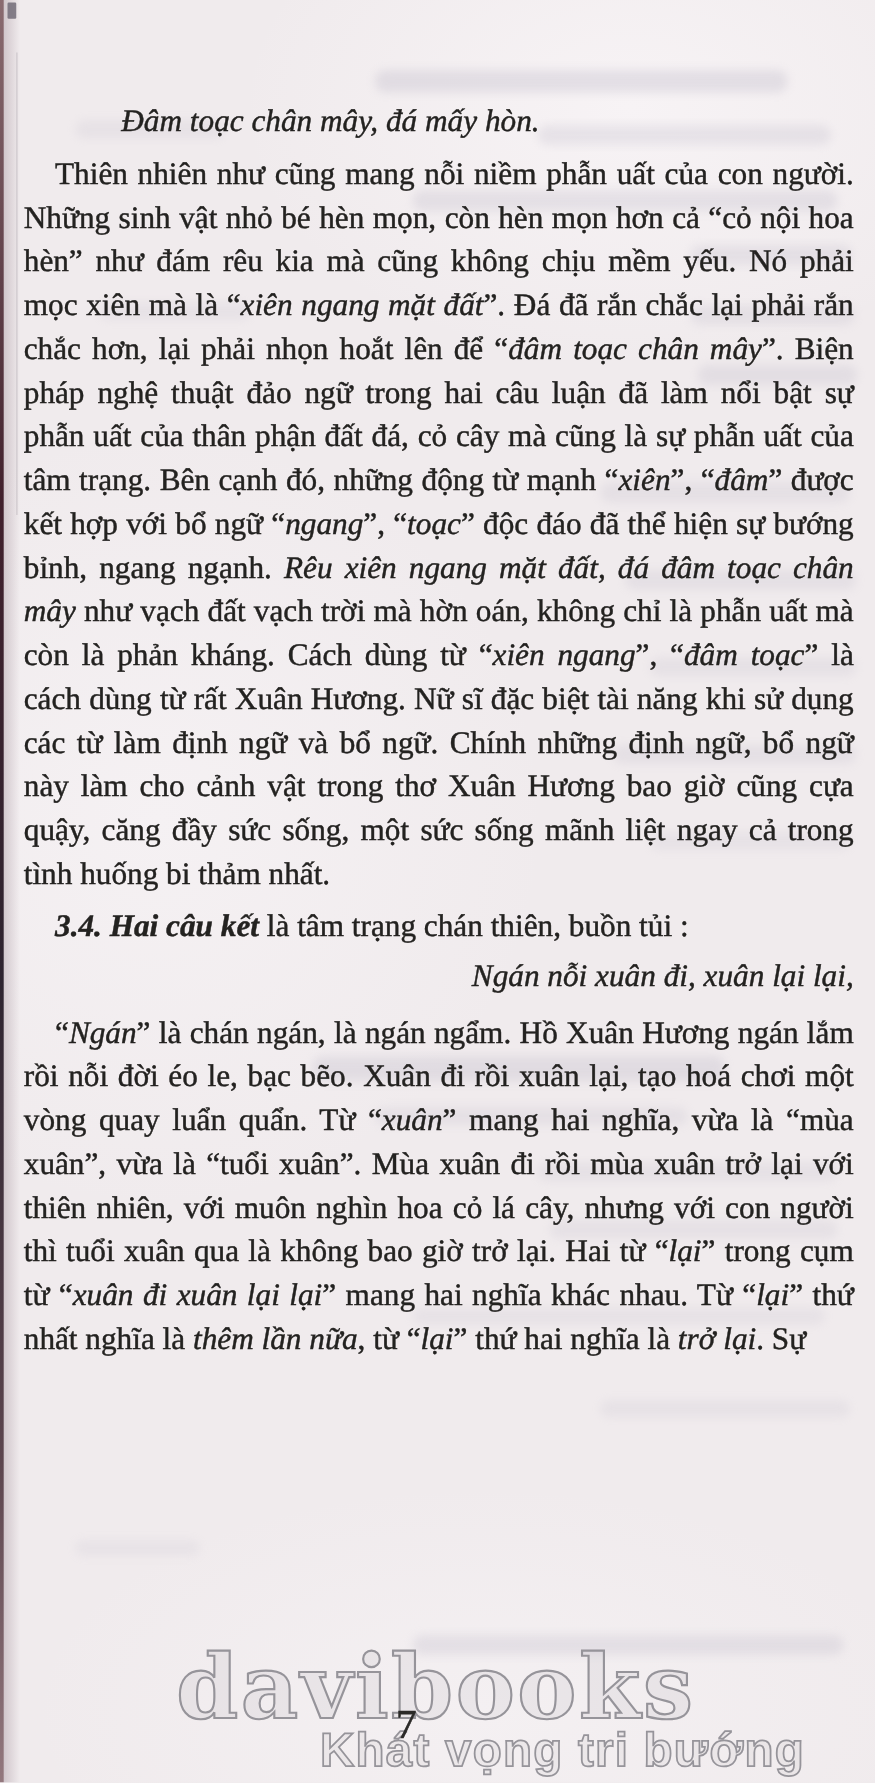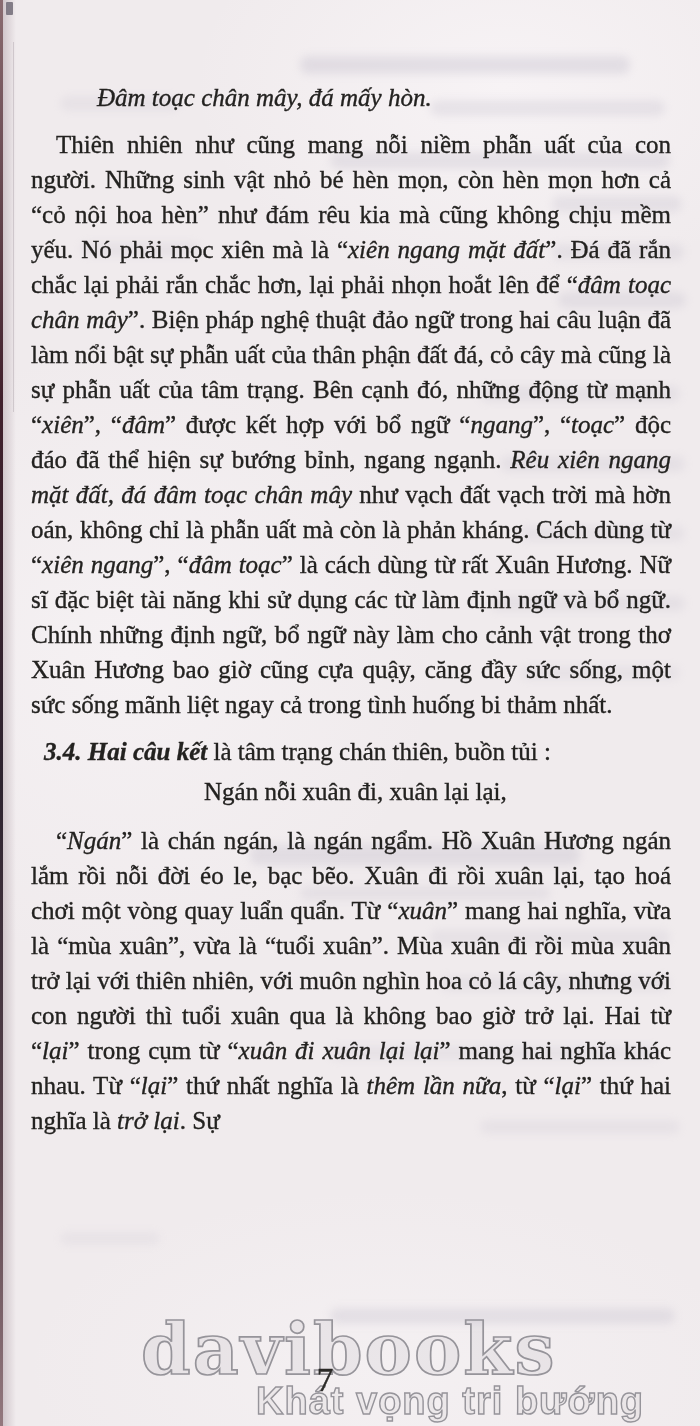--- a/index.html
+++ b/index.html
@@ -43,24 +43,24 @@
   .content{
     position:absolute;inset:0;z-index:3;
     padding:80px 17px 0 19px;
     font-size:25px;line-height:35px;color:var(--ink);
     text-align:justify;
     -webkit-text-stroke:0.35px var(--ink);
     text-rendering:optimizeLegibility;
     border-radius:20px;
   }
   .quote-top{margin:0 0 7px 78px;font-style:italic;text-align:left;}
-  .para{margin:12px;text-indent:25px;}
+  .para{margin:0;text-indent:25px;}
   .heading{margin:7px 0 4px;text-indent:25px;text-align:left;}
   .heading .lead{font-weight:bold;font-style:italic;margin-top:28px;}
-  .couplet{margin:2px 0 8px 185px;line-height:38px;text-align:left;}
+  .couplet{margin:2px 0 8px 185px;font-style:italic;line-height:38px;text-align:right;}
   .it{font-style:italic;}
 
   .page-number{
     position:absolute;left:294px;top:1362px;width:62px;z-index:4;
     text-align:center;font-size:33px;color:#2b2a28;
     -webkit-text-stroke:0.5px #2b2a28;
   }
 
   
   .spine{

